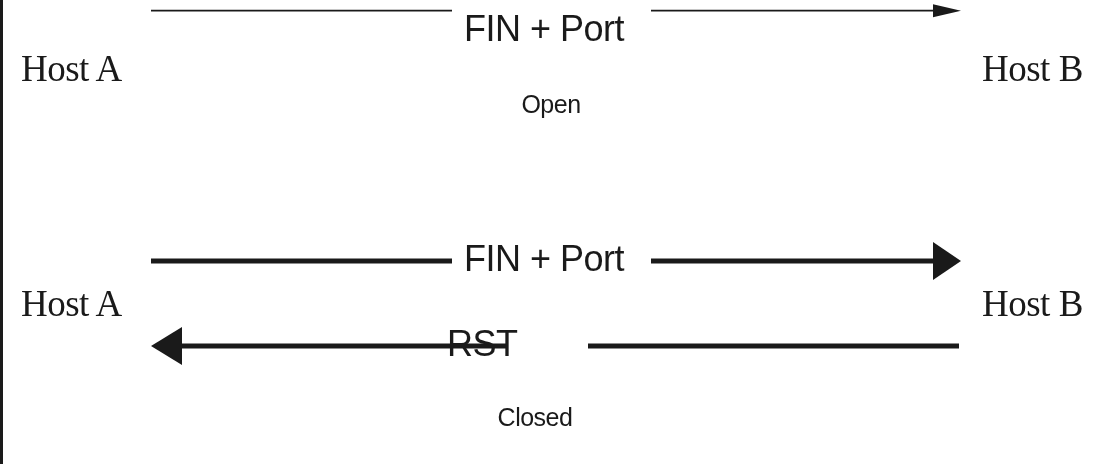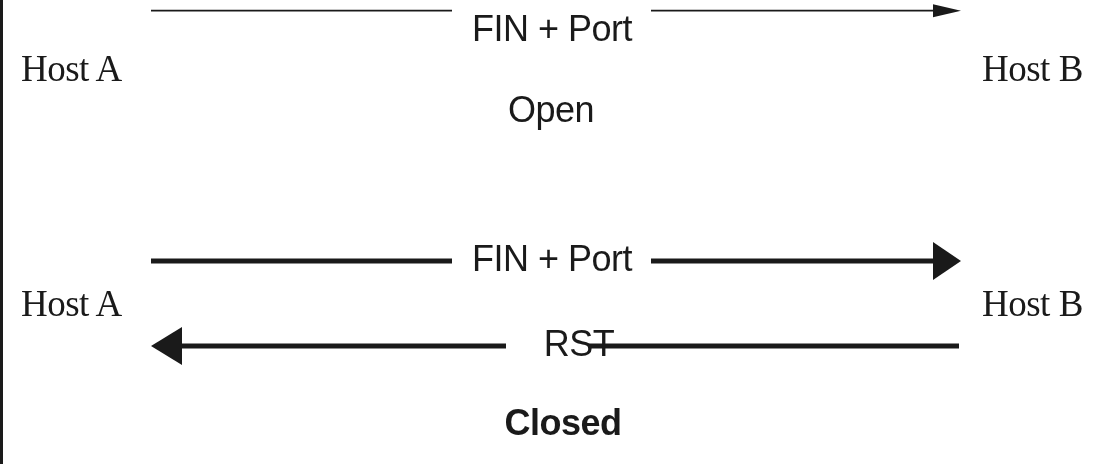--- a/index.html
+++ b/index.html
@@ -30,25 +30,24 @@
     font-family: Liberation Serif, serif;
   }
   .msg-label {
     position: absolute;
     font-size: 36px;
     font-weight: 400;
     color: #1a1a1a;
     letter-spacing: -0.5px;
     white-space: nowrap;
     line-height: 1;
-    text-align: center;
   }
   .state-label {
     position: absolute;
-    font-size: 36px;
+    font-size: 25px;
     font-weight: 400;
     color: #1a1a1a;
     letter-spacing: -0.5px;
     white-space: nowrap;
     line-height: 1;
     text-align: center;
   }
   .flow-svg {
     position: absolute;
     left: 0;
@@ -104,18 +103,18 @@
 
       <g>
         <line x1="175" y1="111" x2="503" y2="111" stroke="#1a1a1a" stroke-width="5"></line>
         <line x1="585" y1="111" x2="956" y2="111" stroke="#1a1a1a" stroke-width="5"></line>
         <polygon points="148,111 179,92 179,130" fill="#1a1a1a"></polygon>
       </g>
     </svg>
 
     <span class="msg-label" style="left:461px; top:6px; width:176px;">FIN + Port</span>
 
-    <span class="msg-label" style="left:488px; top:91px; width:176px;">RST</span>
+    <span class="msg-label" style="left:444px; top:91px; width:176px;">RST</span>
 
-    <span class="state-label" style="left:472px; top:170px; width:176px;font-weight:bold;">Closed</span>
+    <span class="state-label" style="left:444px; top:170px; width:176px;">Closed</span>
   </div>
 
 </div>
 
 </body></html>

